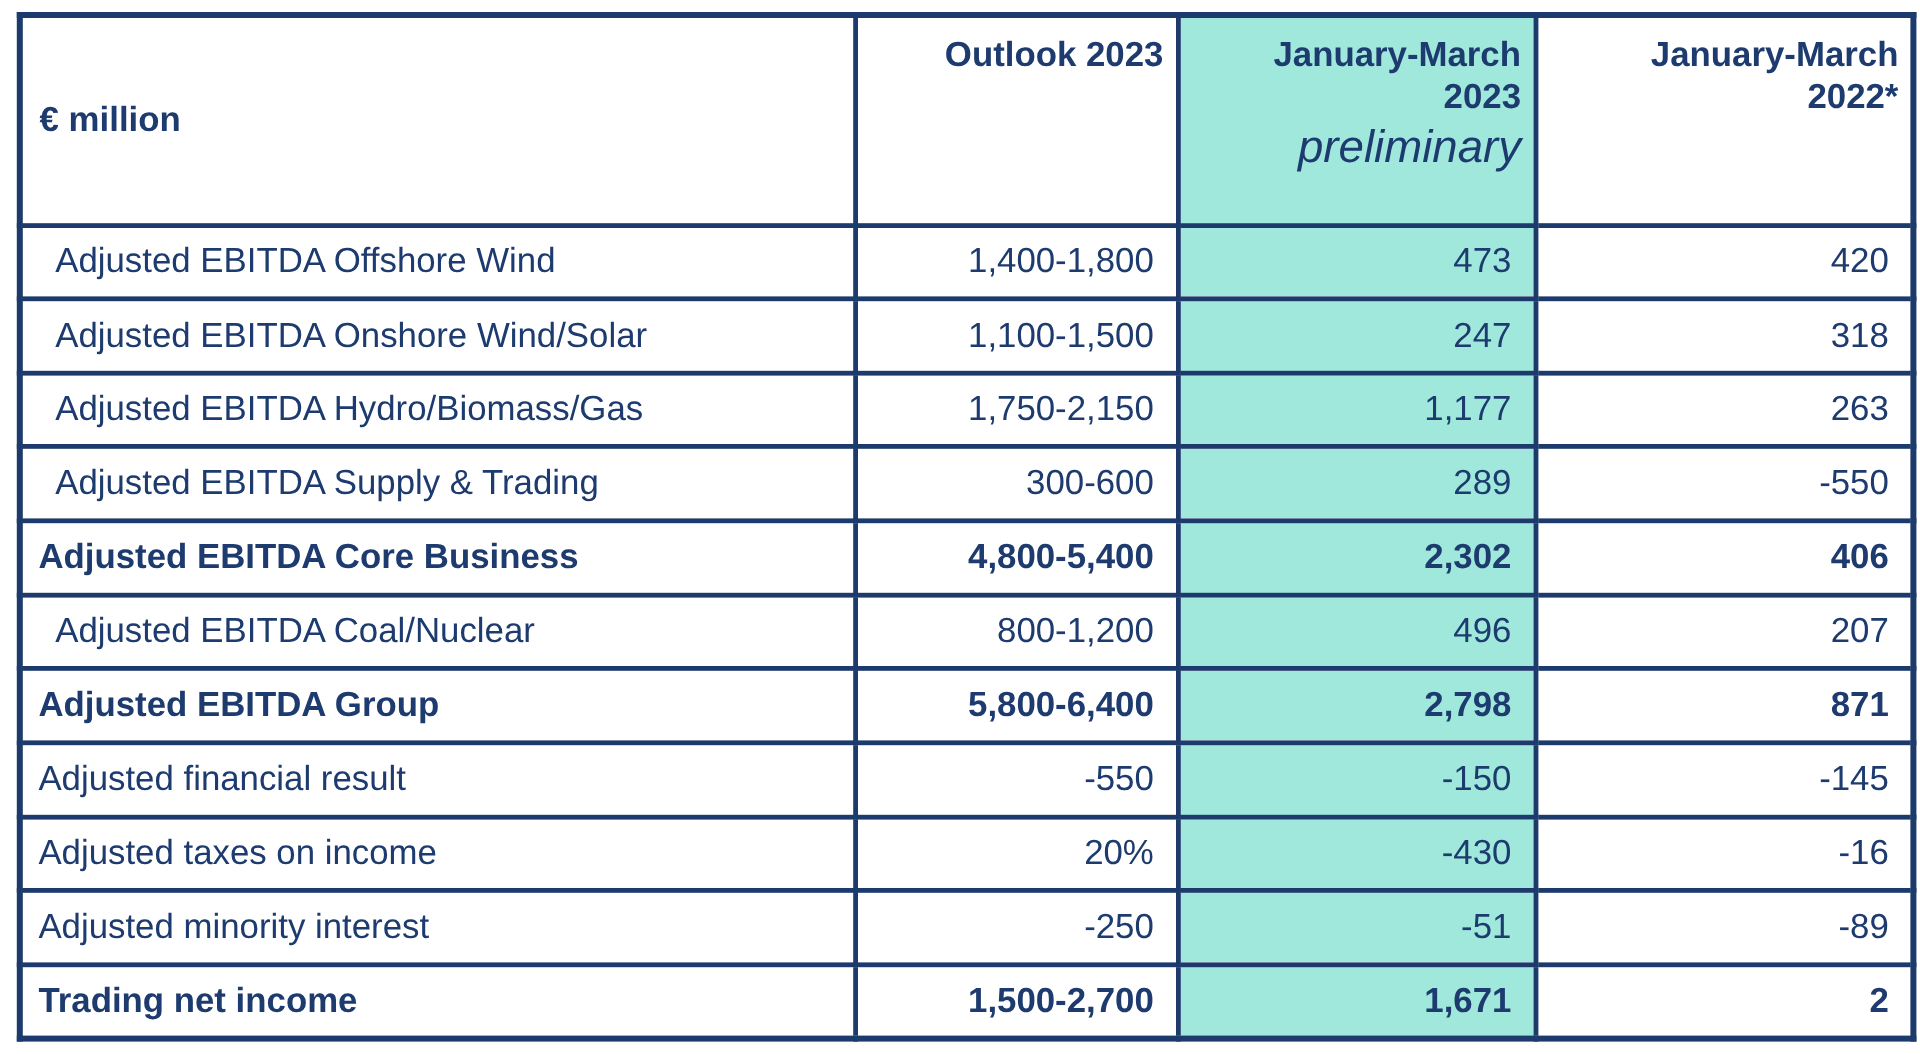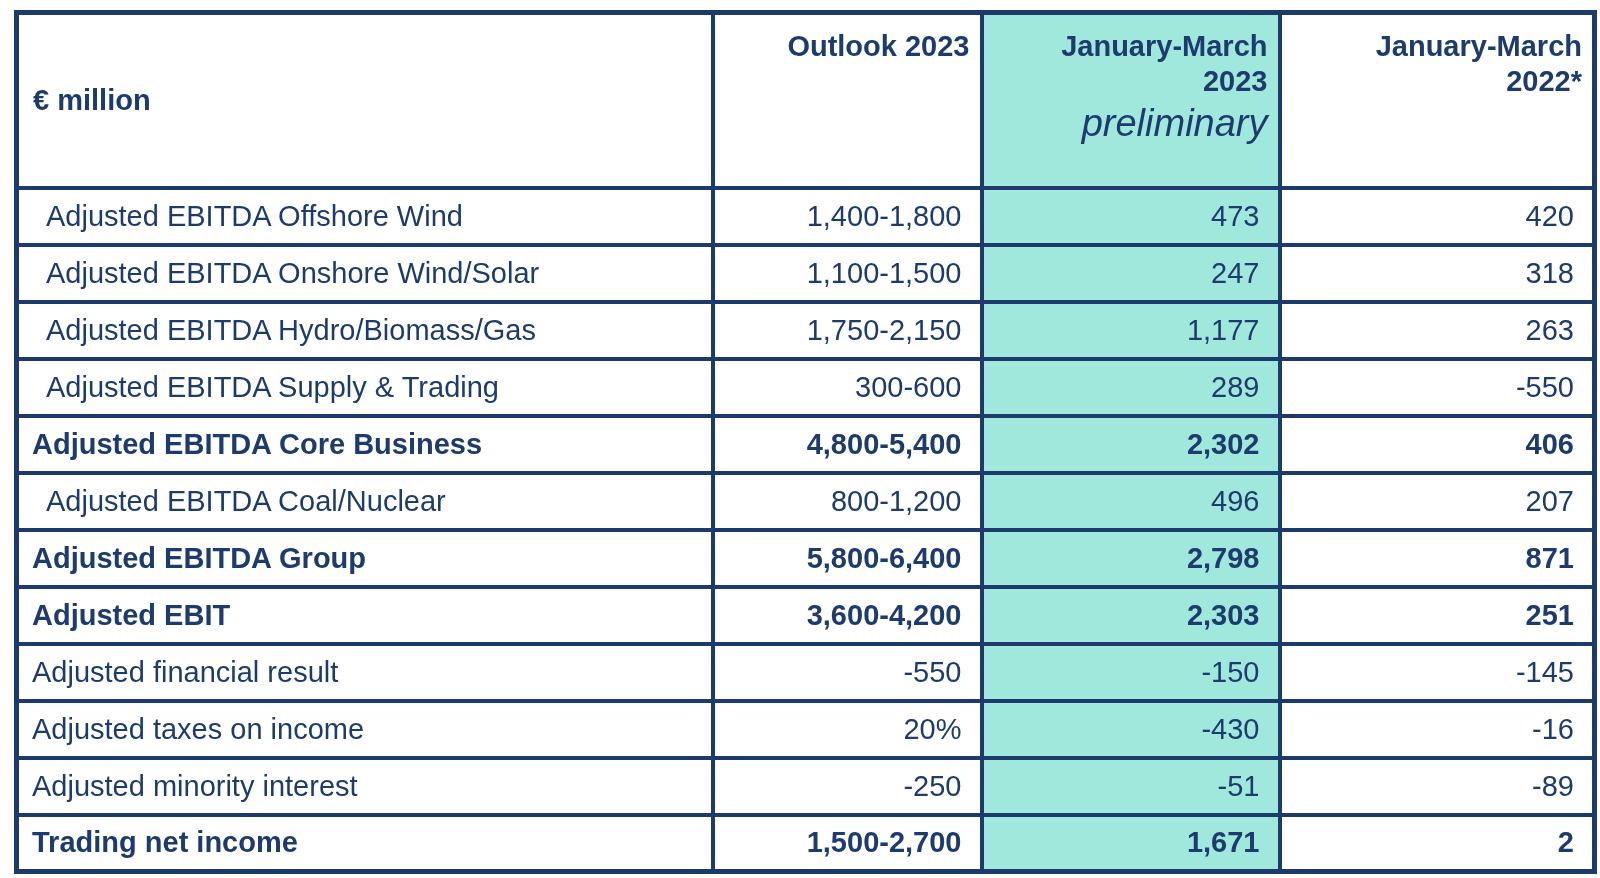--- a/index.html
+++ b/index.html
@@ -146,26 +146,20 @@
         <td class="cell-num">800-1,200</td>
         <td class="cell-num teal">496</td>
         <td class="cell-num">207</td>
       </tr>
       <tr class="bold">
         <td class="cell-label">Adjusted EBITDA Group</td>
         <td class="cell-num">5,800-6,400</td>
         <td class="cell-num teal">2,798</td>
         <td class="cell-num">871</td>
       </tr>
-      <tr class="bold">
-        <td class="cell-label">Adjusted EBIT</td>
-        <td class="cell-num">3,600-4,200</td>
-        <td class="cell-num teal">2,303</td>
-        <td class="cell-num">251</td>
-      </tr>
       <tr>
         <td class="cell-label">Adjusted financial result</td>
         <td class="cell-num">-550</td>
         <td class="cell-num teal">-150</td>
         <td class="cell-num">-145</td>
       </tr>
       <tr>
         <td class="cell-label">Adjusted taxes on income</td>
         <td class="cell-num">20%</td>
         <td class="cell-num teal">-430</td>

